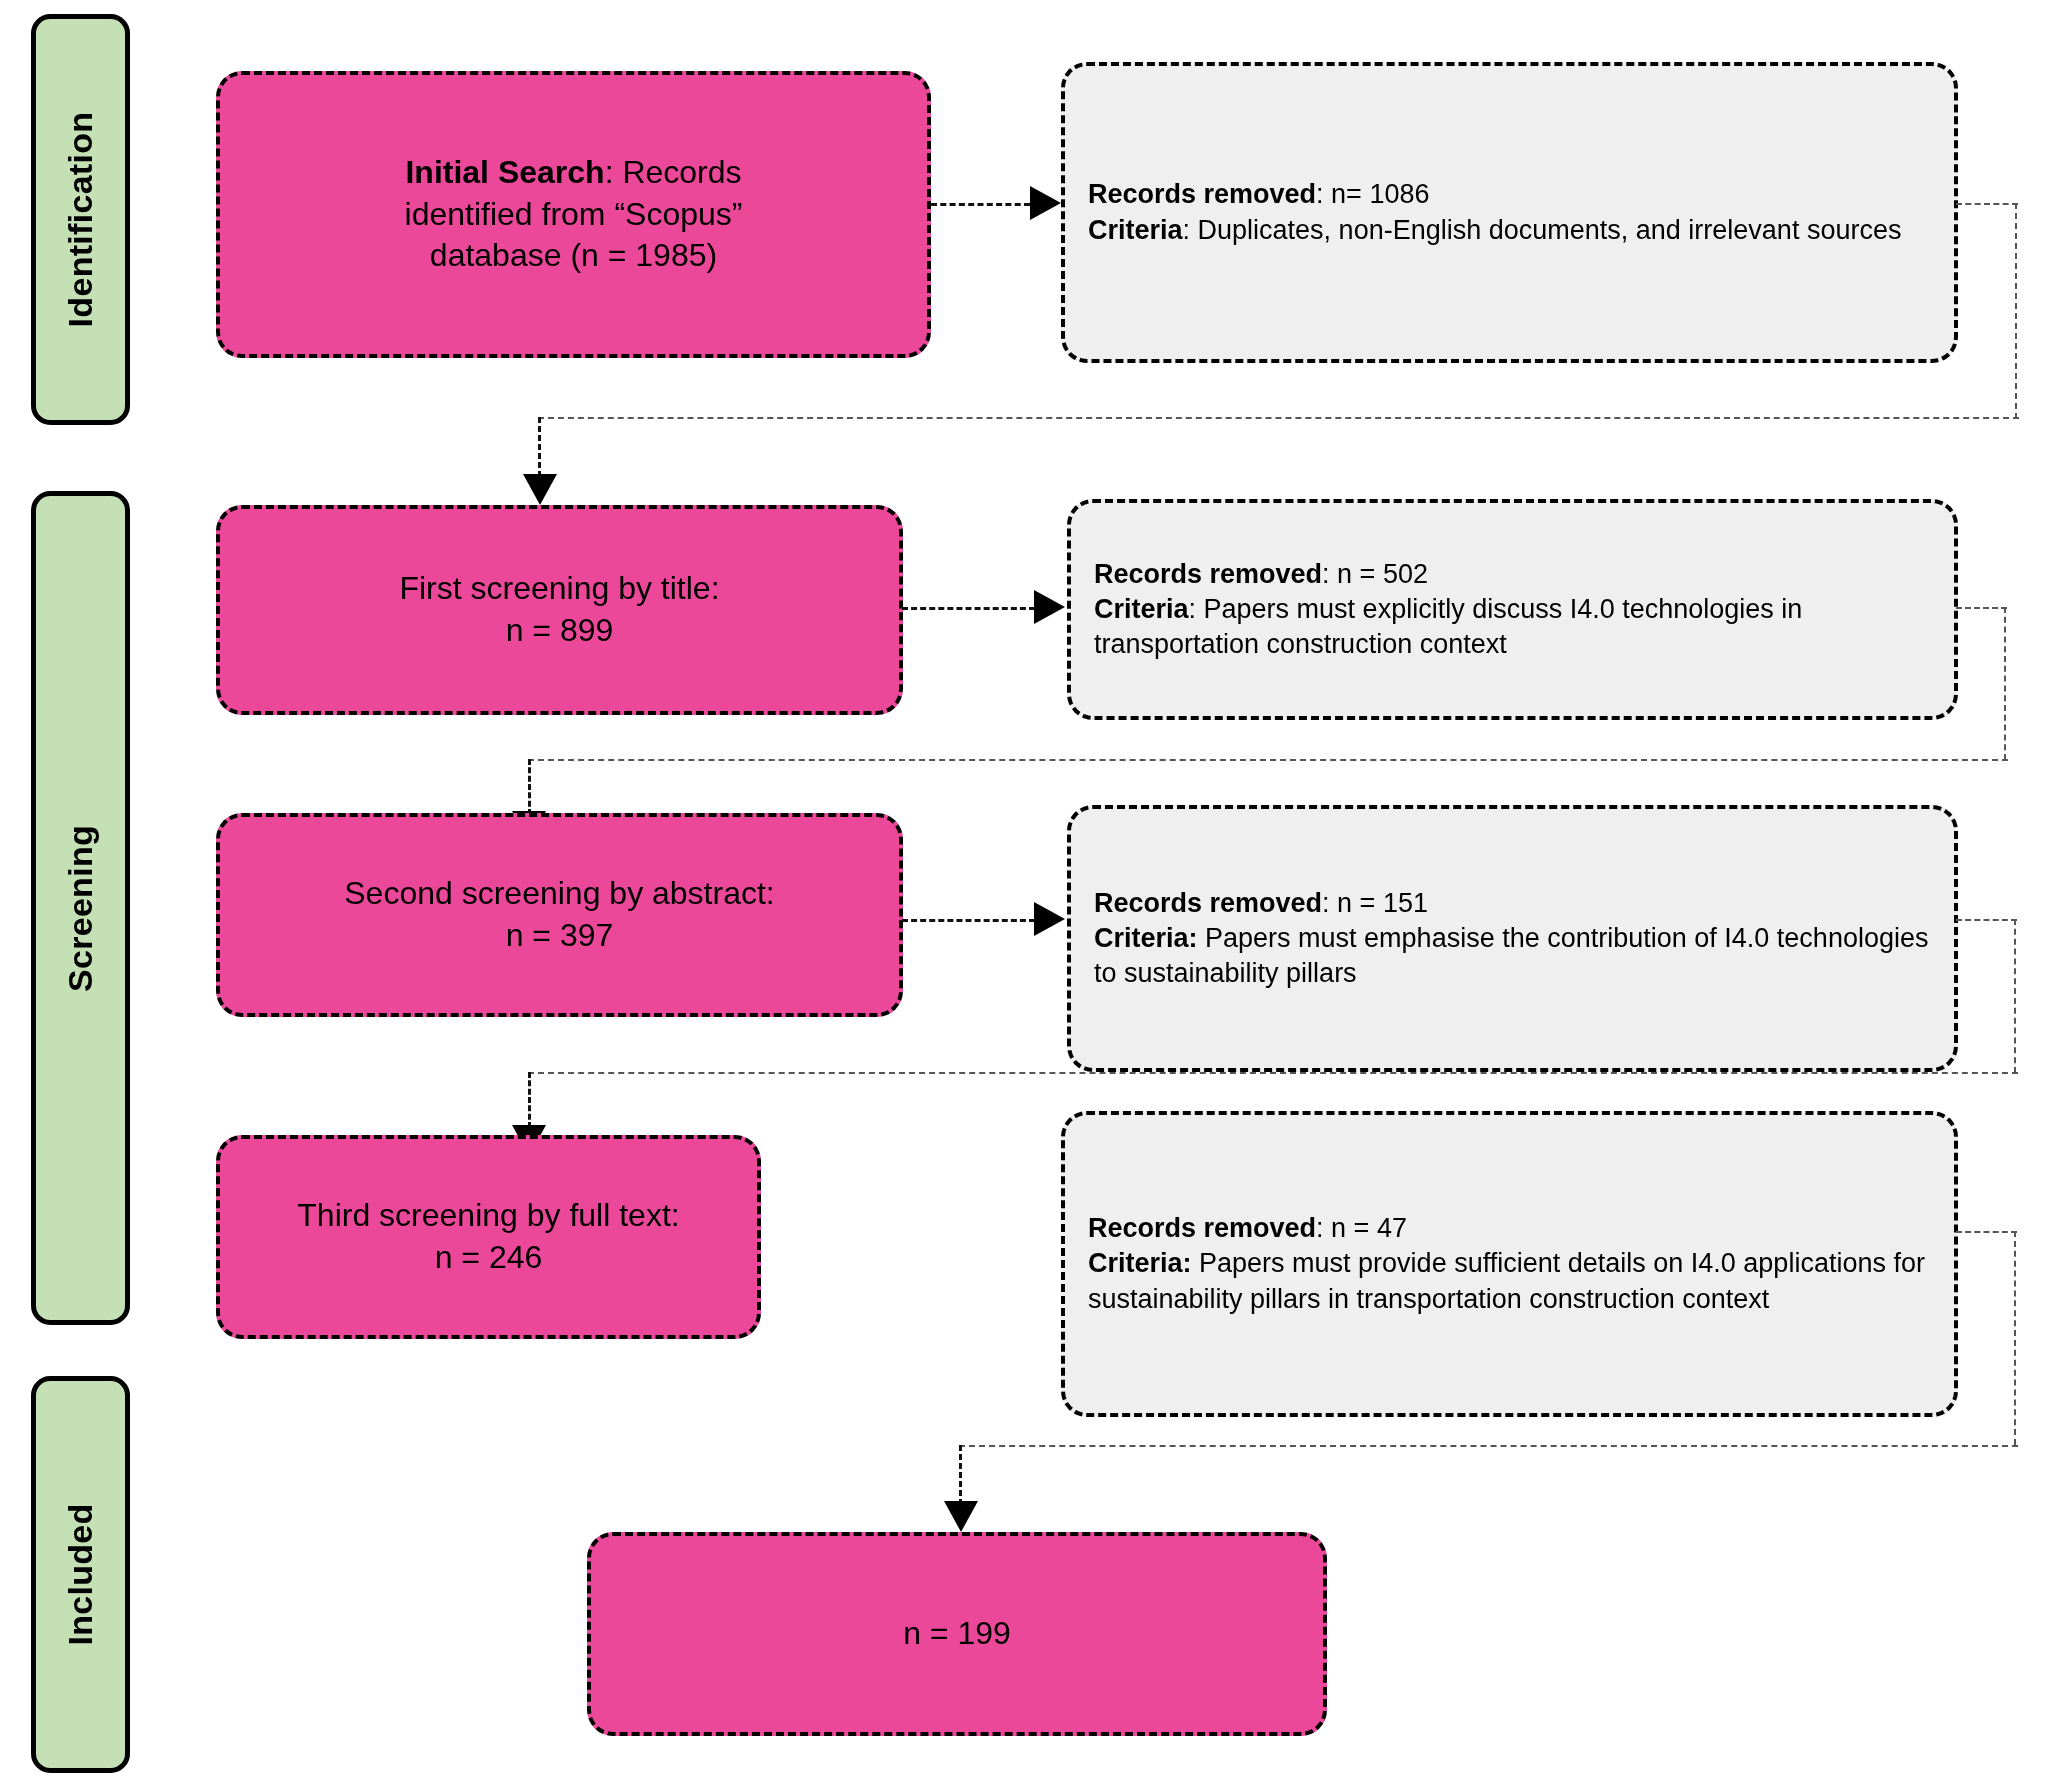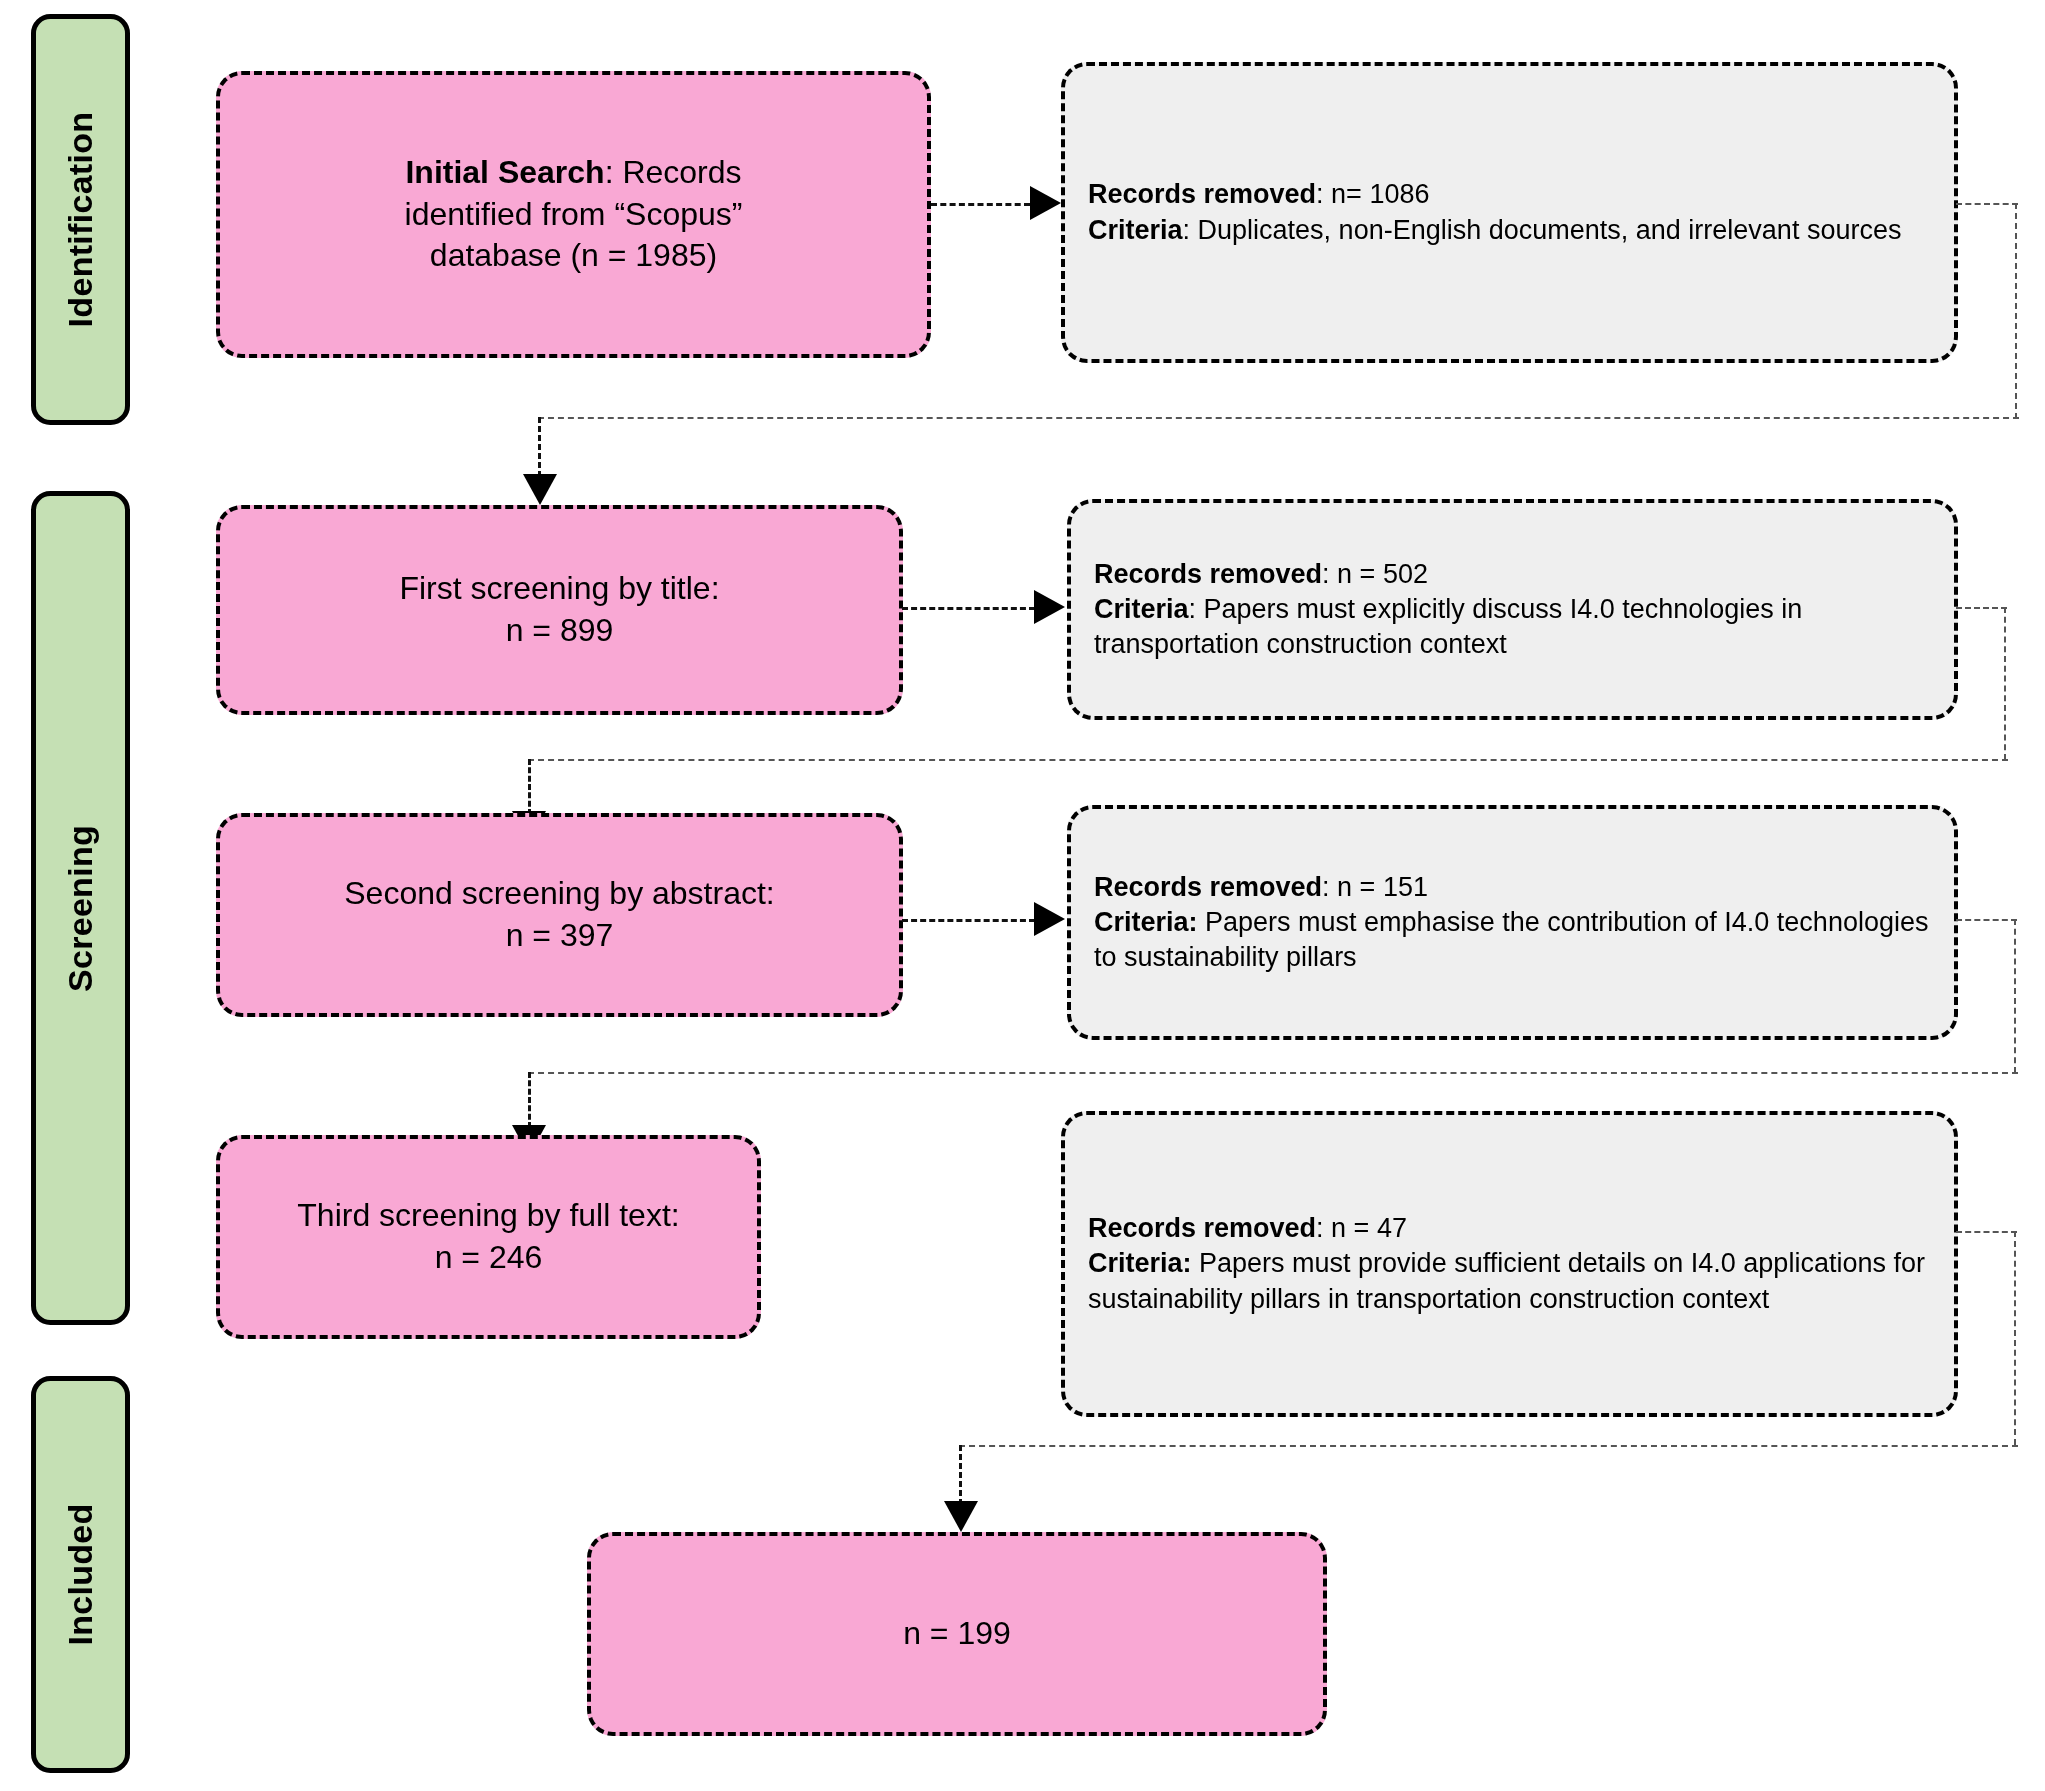--- a/index.html
+++ b/index.html
@@ -41,21 +41,21 @@
     position: absolute;
     box-sizing: border-box;
     border: 4.5px dashed #000000;
     border-radius: 26px;
     display: flex;
     flex-direction: column;
     justify-content: center;
     padding: 10.2px 23px;
   }
   .flow-box.pink {
-    background: #f9a8d4;
+    background: #ec4899;
     align-items: center;
     text-align: center;
   }
   .flow-box.gray {
     background: #efefef;
     align-items: flex-start;
     text-align: left;
   }
   .flow-box p {
     margin: 0;
@@ -161,21 +161,21 @@
   <div class="v-dash fine" style="left:2004px; top:607px; height:153px;"></div>
   <div class="h-dash fine" style="left:528px; top:759px; width:1480px;"></div>
   <div class="v-dash" style="left:528px; top:759px; height:56px;"></div>
   <div class="arrow-down" style="left:512px; top:811px;"></div>
 
   <div class="flow-box pink" style="left:216px; top:813px; width:687px; height:204px;">
     <p>Second screening by abstract:</p>
     <p>n = 397</p>
   </div>
 
-  <div class="flow-box gray" style="left:1067px; top:805px; width:891px; height:235px;">
+  <div class="flow-box gray" style="left:1067px; top:805px; width:891px; height:267px;">
     <p>
       <b>Records removed</b><span>: n = 151</span>
     </p>
     <p>
       <b>Criteria:</b><span> Papers must emphasise the contribution of I4.0 technologies to sustainability pillars</span>
     </p>
   </div>
 
   <div class="h-dash" style="left:902px; top:919px; width:133px;"></div>
   <div class="arrow-right" style="left:1034px; top:902px;"></div>

